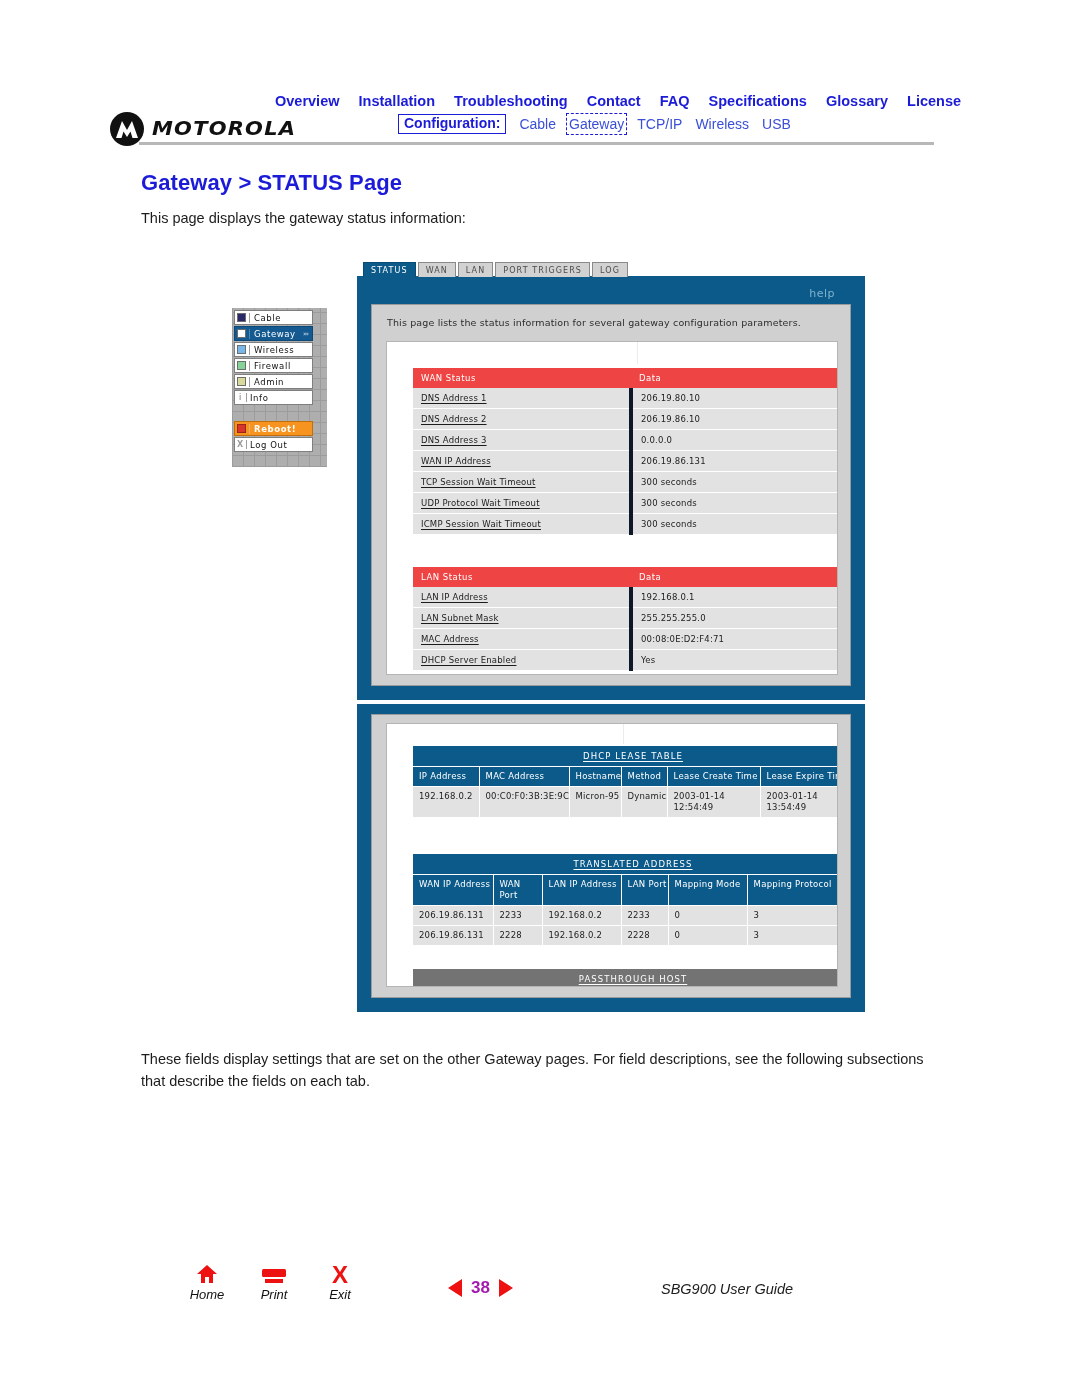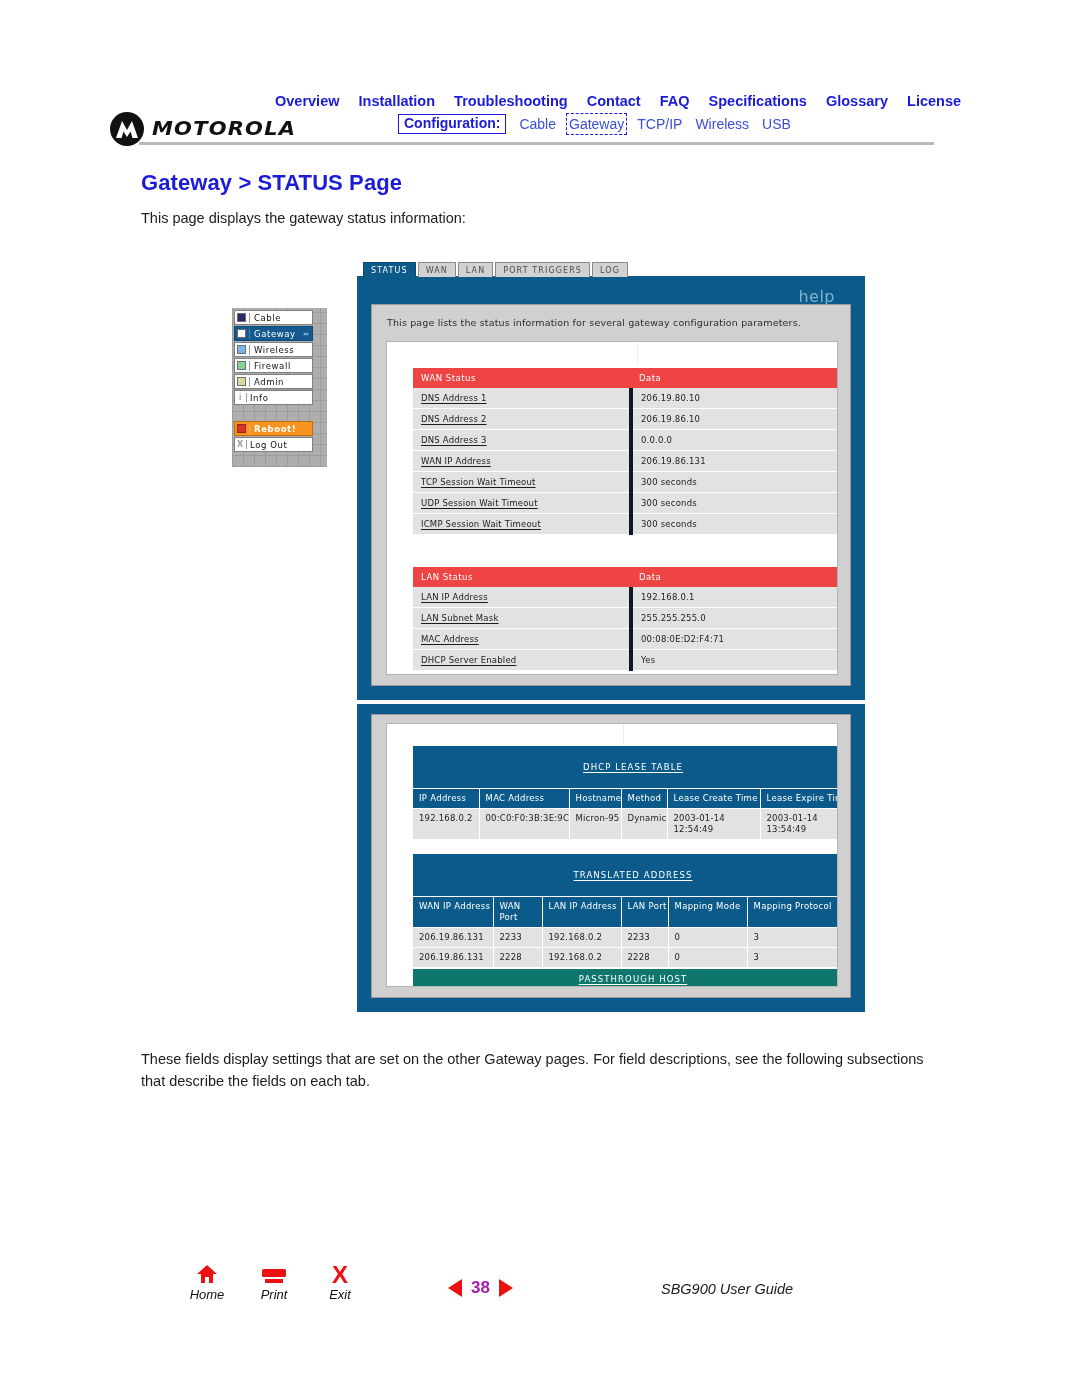--- a/index.html
+++ b/index.html
@@ -215,21 +215,21 @@
   }
   .panel2 {
     left: 357px; top: 704px;
     width: 508px; height: 308px;
     background: #0b5a8a;
     box-sizing: border-box;
   }
   .help-link {
     position: absolute;
     right: 30px; top: 11px;
-    font-size: 16px;
+    font-size: 11px;
     color: #7fb2cf;
     font-family: "DejaVu Sans", sans-serif;
     letter-spacing: 0.5px;
   }
   .gray-box {
     position: absolute;
     left: 14px; top: 28px; right: 14px; bottom: 14px;
     background: #d0d0d0;
     border: 1px solid #9a9a9a;
     box-sizing: border-box;
@@ -300,21 +300,21 @@
     border-collapse: collapse;
     width: 440px;
     font-family: "DejaVu Sans", sans-serif;
     table-layout: fixed;
   }
   .mtbl caption {
     background: #0b5a8a;
     color: #ffffff;
     font-size: 8.5px;
     letter-spacing: 1.1px;
-    padding: 16px 0;
+    padding: 5px 0;
     text-align: center;
   }
   .mtbl caption span {
     text-decoration: underline;
     text-underline-offset: 2px;
   }
   .mtbl th {
     background: #0b5a8a;
     color: #ffffff;
     font-size: 8.5px;
@@ -336,21 +336,21 @@
     border-right: 1px solid #ffffff;
     border-top: 1px solid #ffffff;
     vertical-align: top;
     line-height: 1.3;
     letter-spacing: 0.2px;
   }
   .mtbl td:last-child { border-right: none; }
   .bar-only {
     position: absolute;
     width: 440px;
-    background: #0f766e;
+    background: #737373;
     color: #ffffff;
     font-family: "DejaVu Sans", sans-serif;
     font-size: 8.5px;
     letter-spacing: 1.1px;
     text-align: center;
     padding: 5px 0;
     box-sizing: border-box;
   }
   .bar-only span { text-decoration: underline; text-underline-offset: 2px; }
 
@@ -526,21 +526,21 @@
           </tr>
           <tr>
             <td class="k"><span>WAN IP Address</span></td>
             <td>206.19.86.131</td>
           </tr>
           <tr>
             <td class="k"><span>TCP Session Wait Timeout</span></td>
             <td>300 seconds</td>
           </tr>
           <tr>
-            <td class="k"><span>UDP Session Wait Timeout</span></td>
+            <td class="k"><span>UDP Protocol Wait Timeout</span></td>
             <td>300 seconds</td>
           </tr>
           <tr>
             <td class="k"><span>ICMP Session Wait Timeout</span></td>
             <td>300 seconds</td>
           </tr>
         </tbody>
       </table>
 
       <table class="stbl" style="left:26px; top:225px;">

